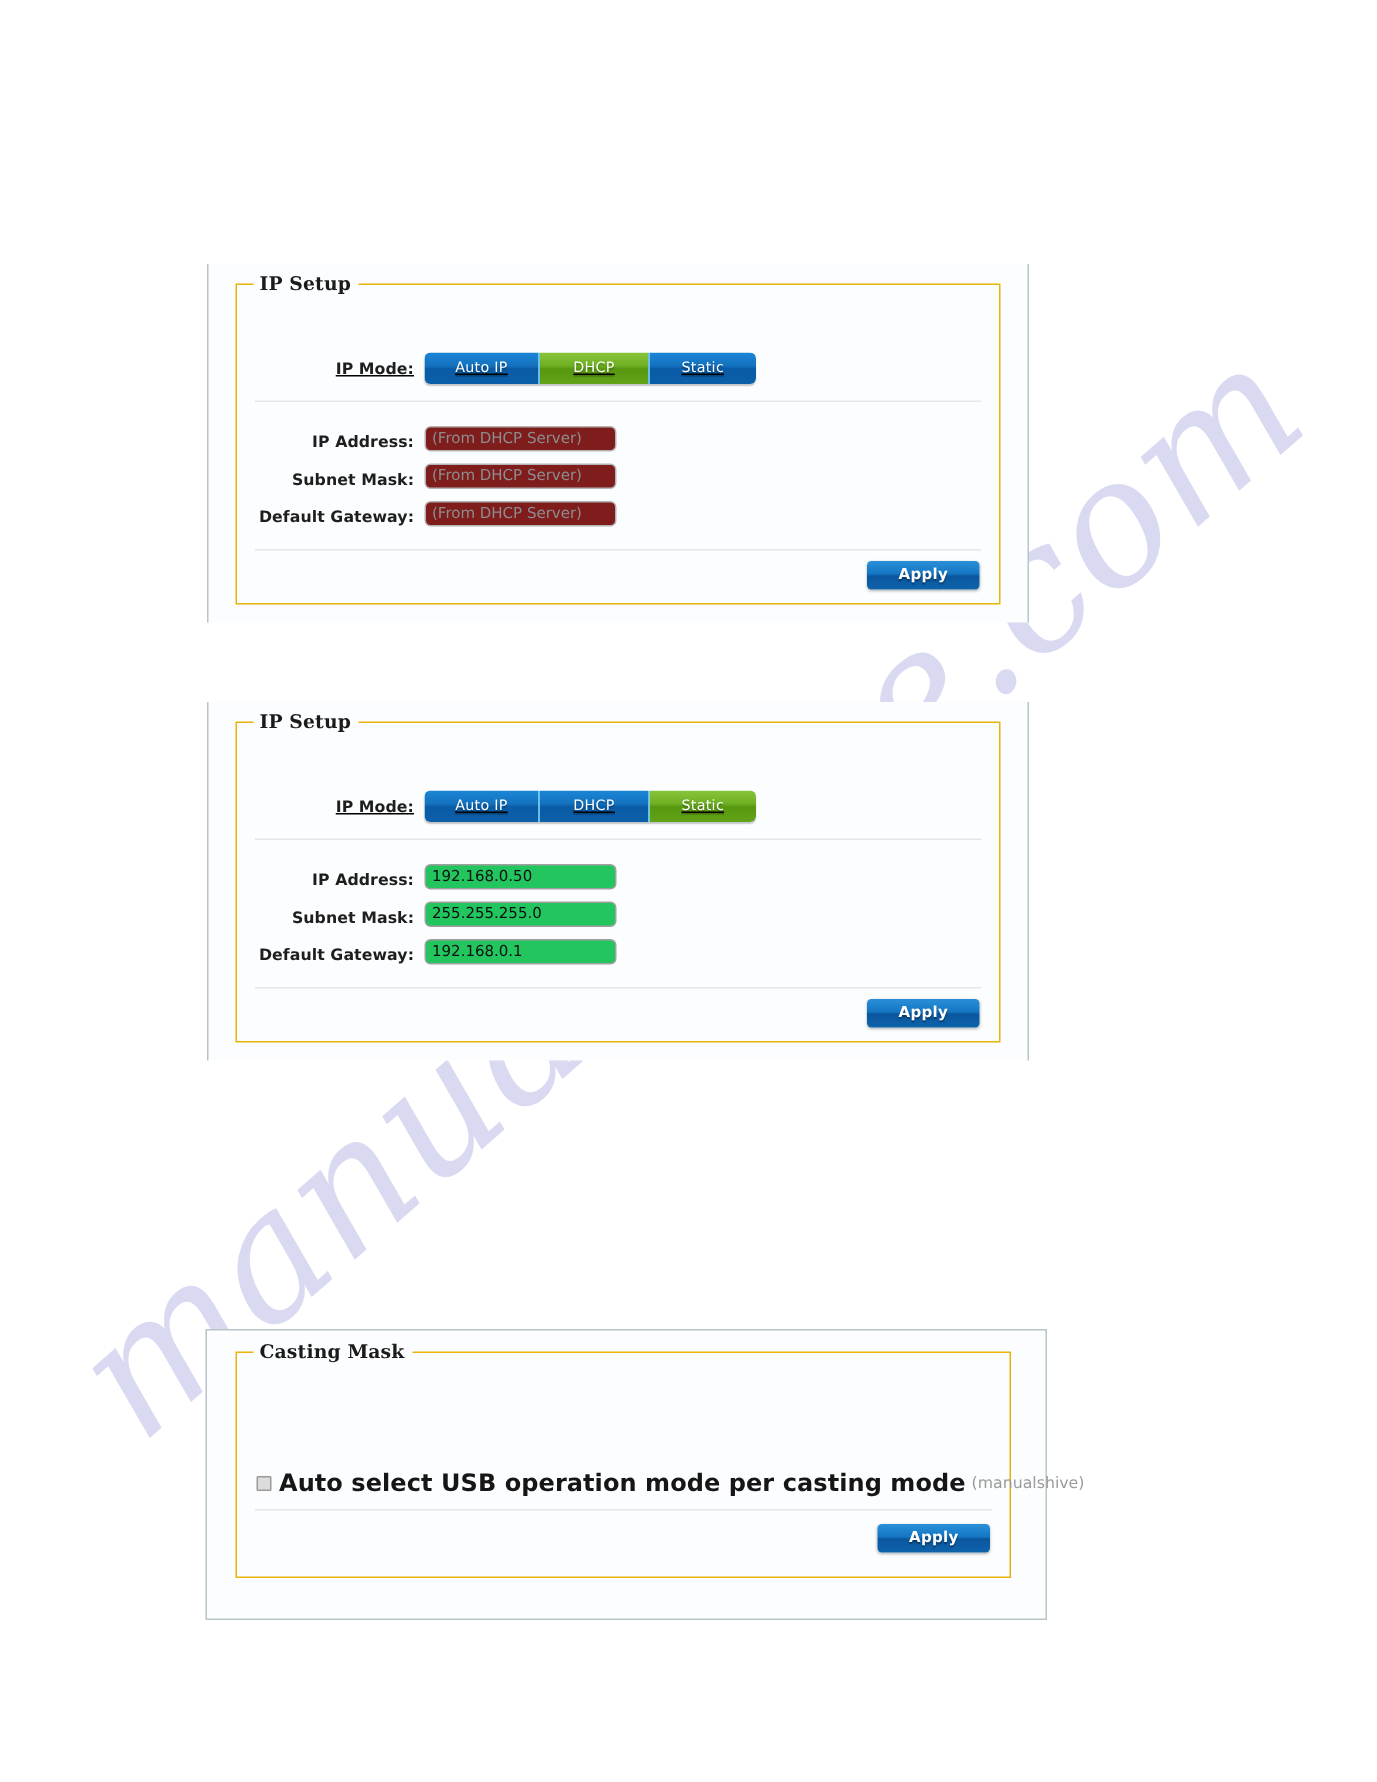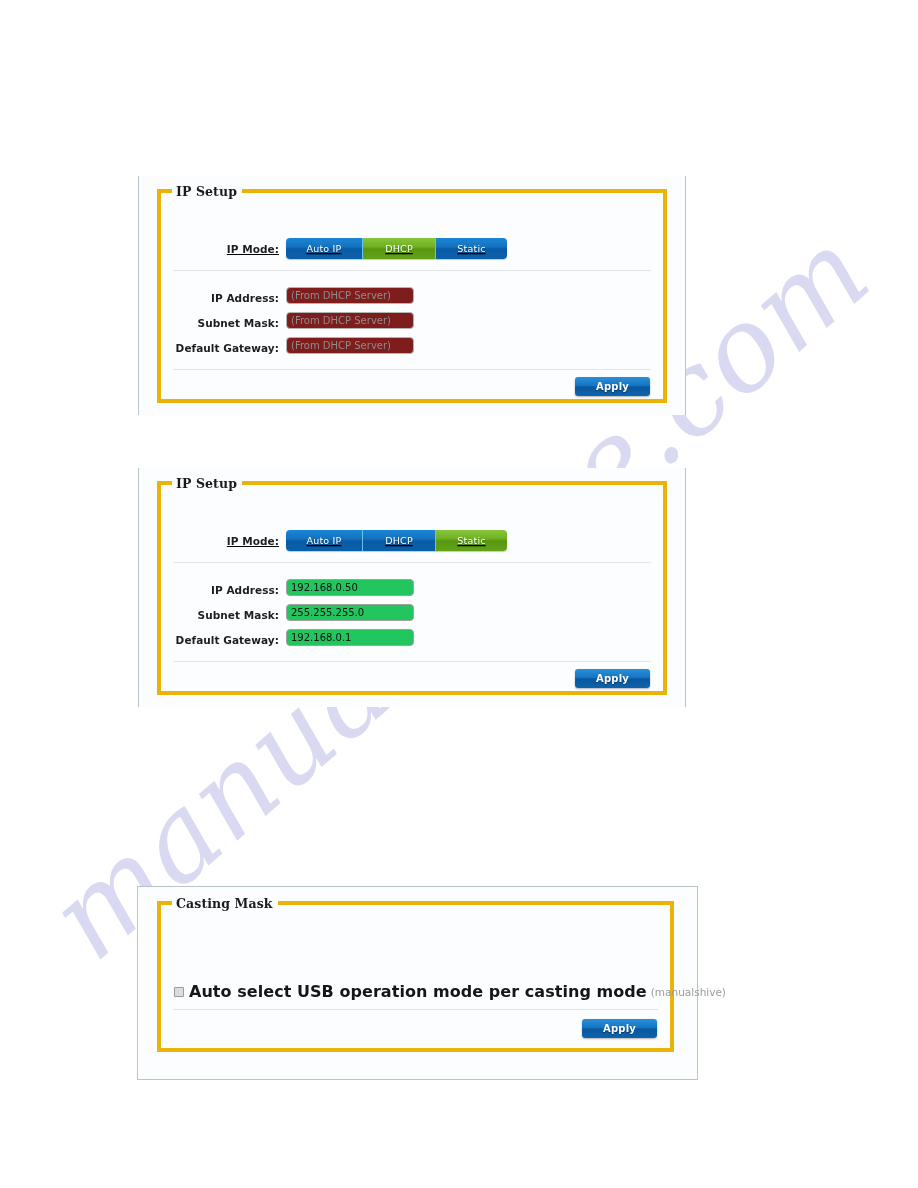--- a/index.html
+++ b/index.html
@@ -59,21 +59,21 @@
   #shot-2 { left: 138px; top: 468px; width: 548px; height: 239px; }
   #shot-3 { left: 137px; top: 886px; width: 561px; height: 194px; }
 
   
   .fieldset {
     position: absolute;
     left: 18px;
     right: 18px;
     top: 13px;
     bottom: 12px;
-    border: 4px solid #eab308;
+    border: 1px solid #eab308;
     box-sizing: border-box;
     background: transparent;
   }
   #shot-3 .fieldset { left: 19px; right: 23px; top: 14px; bottom: 27px; }
 
   .legend {
     position: absolute;
     top: -9px;
     left: 11px;
     background: #fbfdfe;

